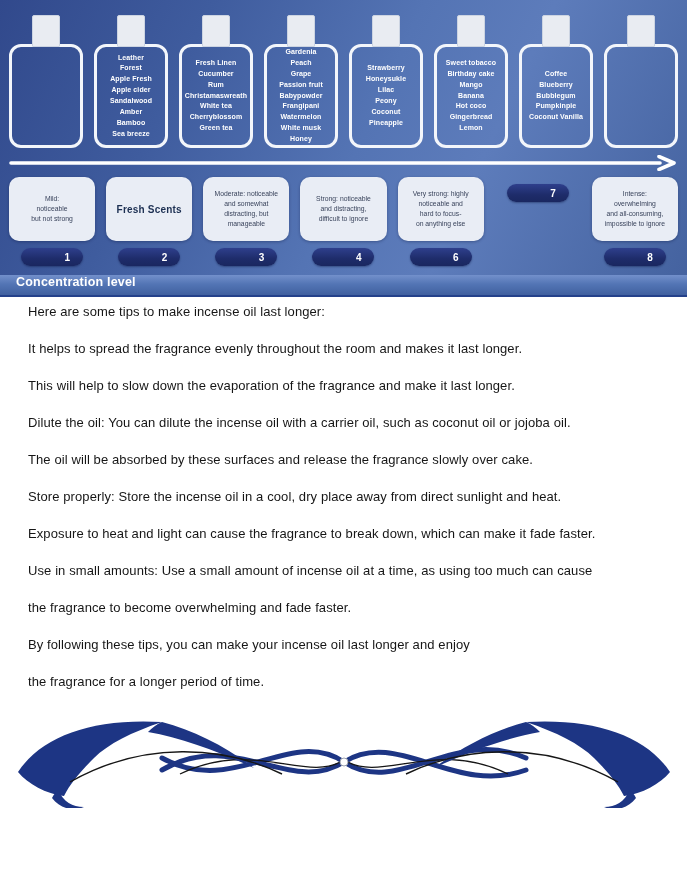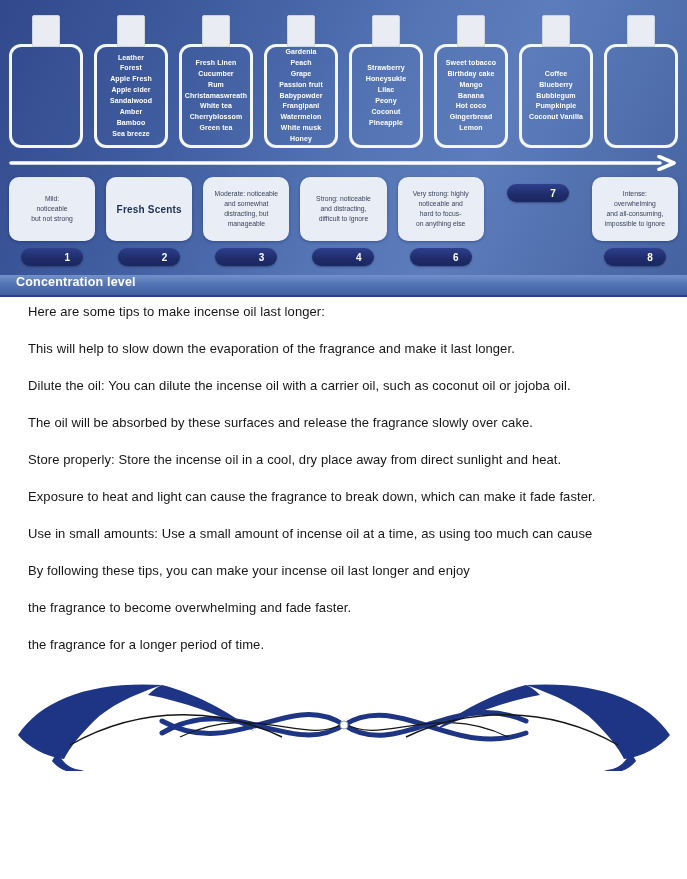--- a/index.html
+++ b/index.html
@@ -234,28 +234,29 @@
       </div>
     </div>
 
     <div class="caption-strip">
       <span>Concentration level</span>
     </div>
   </div>
 
   <div class="tips">
     <p>Here are some tips to make incense oil last longer:</p>
+    <p>It helps to spread the fragrance evenly throughout the room and makes it last longer.</p>
     <p>This will help to slow down the evaporation of the fragrance and make it last longer.</p>
     <p>Dilute the oil: You can dilute the incense oil with a carrier oil, such as coconut oil or jojoba oil.</p>
     <p>The oil will be absorbed by these surfaces and release the fragrance slowly over cake.</p>
     <p>Store properly: Store the incense oil in a cool, dry place away from direct sunlight and heat.</p>
     <p>Exposure to heat and light can cause the fragrance to break down, which can make it fade faster.</p>
     <p>Use in small amounts: Use a small amount of incense oil at a time, as using too much can cause</p>
+    <p>the fragrance to become overwhelming and fade faster.</p>
     <p>By following these tips, you can make your incense oil last longer and enjoy</p>
-    <p>the fragrance to become overwhelming and fade faster.</p>
     <p>the fragrance for a longer period of time.</p>
   </div>
 
   <div class="flourish">
     <svg viewBox="0 0 660 96">
 
       <path d="M148,58 C220,16 276,84 330,50 C384,16 440,84 512,58" stroke="#1d3584" stroke-width="5" fill="none" stroke-linecap="round"></path>
       <path d="M148,46 C220,86 276,14 330,50 C384,86 440,14 512,46" stroke="#1d3584" stroke-width="5" fill="none" stroke-linecap="round"></path>
       <path d="M166,62 C240,26 292,72 330,48" stroke="#161616" stroke-width="1.3" fill="none"></path>
       <path d="M494,62 C420,26 368,72 330,48" stroke="#161616" stroke-width="1.3" fill="none"></path>

